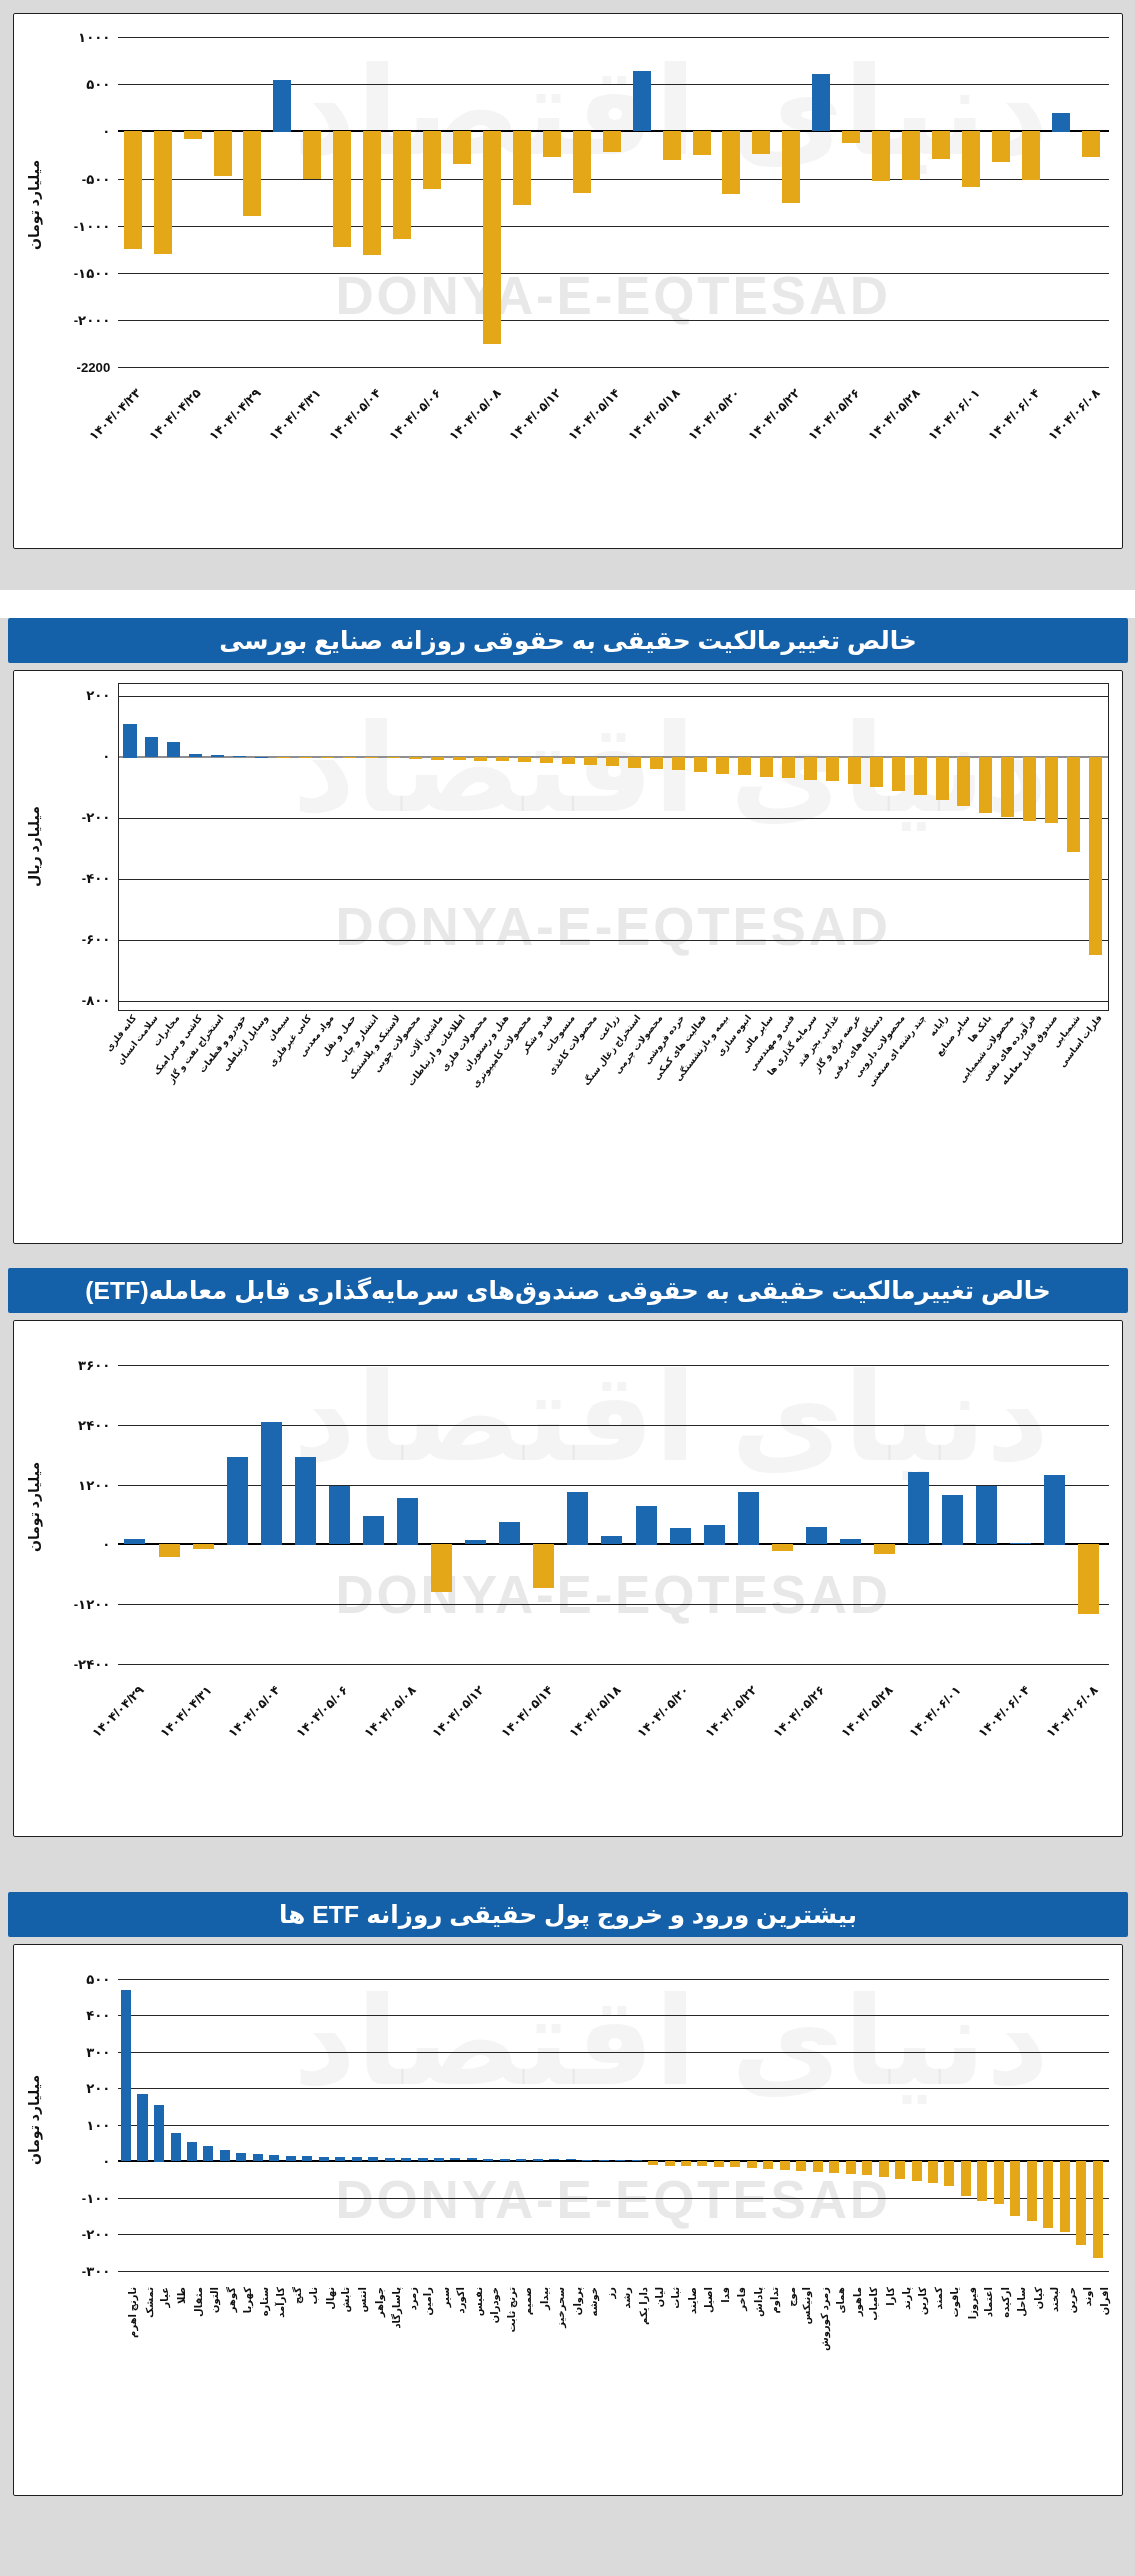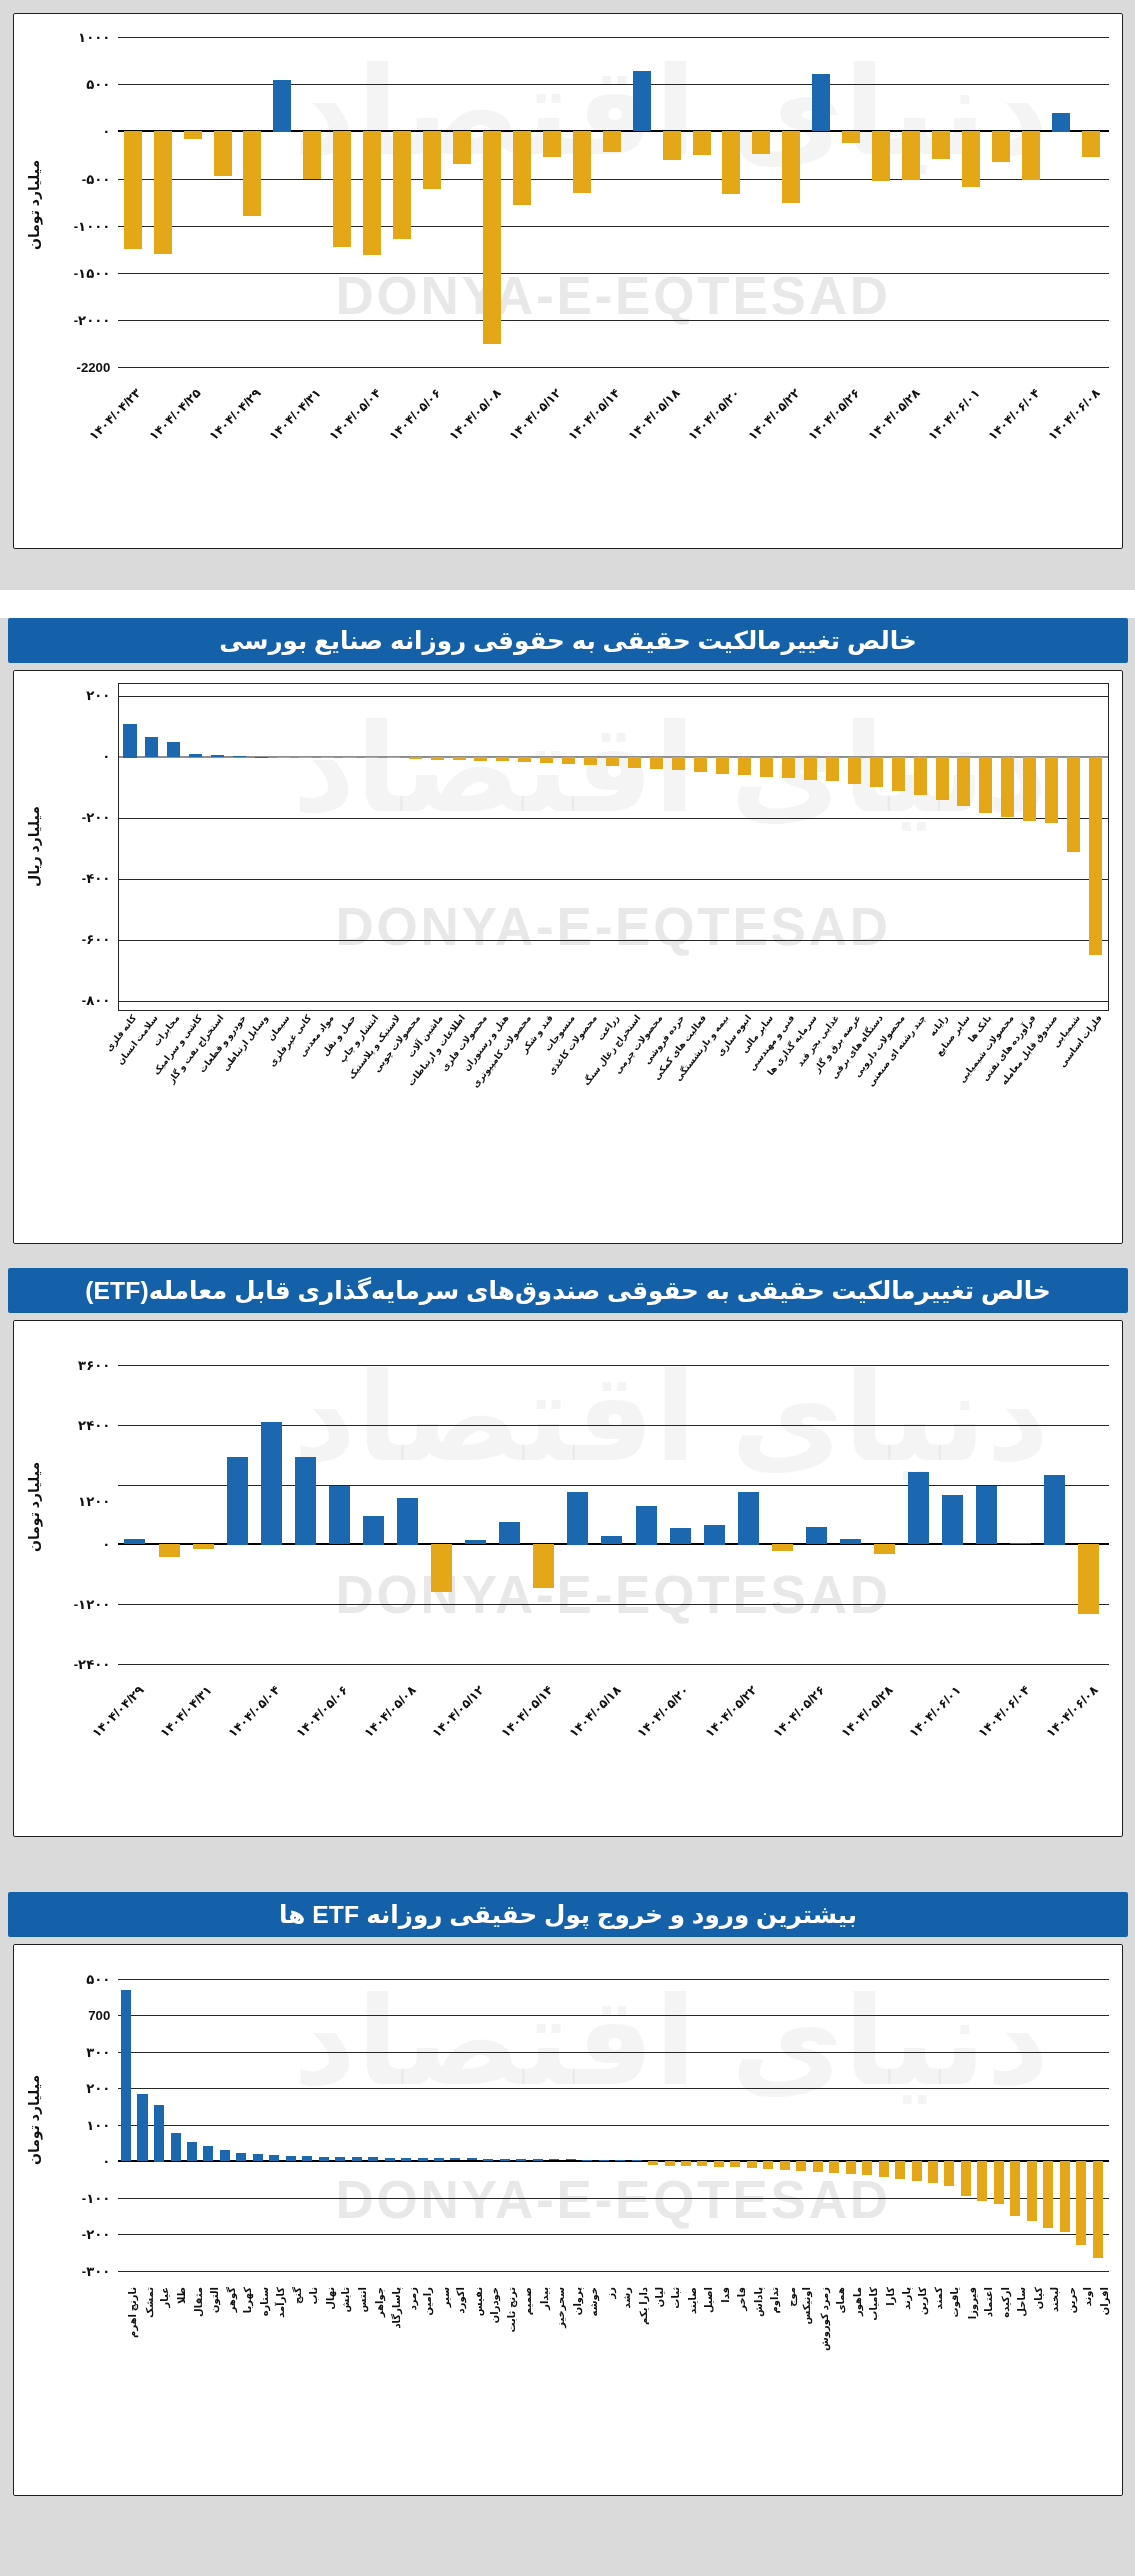--- a/index.html
+++ b/index.html
@@ -397,21 +397,21 @@
 <section style="margin-top:24px;">
   <div class="hdr hdr-bg" style="background: rgb(21, 97, 169);">
     <h2>خالص تغییرمالکیت حقیقی به حقوقی صندوق‌های سرمایه‌گذاری قابل معامله(ETF)</h2>
   </div>
   <div class="box" style="height:503px;">
     <div class="chart-row">
       <div class="ylab">میلیارد تومان</div>
       <div class="gutter" style="height:348px;">
           <div class="ytick" style="top: 32px;">۳۶۰۰</div>
           <div class="ytick" style="top: 92px;">۲۴۰۰</div>
-          <div class="ytick" style="top: 152px; margin-top: 16px;">۱۲۰۰</div>
+          <div class="ytick" style="top: 152px;">۱۲۰۰</div>
           <div class="ytick" style="top: 211px;">۰</div>
           <div class="ytick" style="top: 271px;">-۱۲۰۰</div>
           <div class="ytick" style="top: 331px;">-۲۴۰۰</div>
         </div>
       <div class="plot" style="height:348px;">
         <div class="wm-fa">دنیای اقتصاد</div>
         <div class="wm">DONYA-E-EQTESAD</div>
       <div class="grid" style="top: 32px;"></div>
           <div class="grid" style="top: 92px;"></div>
           <div class="grid" style="top: 152px;"></div>
@@ -501,21 +501,21 @@
 
 <section style="margin-top:55px;">
   <div class="hdr hdr-bg" style="background: rgb(21, 97, 169);">
     <h2>بیشترین ورود و خروج پول حقیقی روزانه ETF ها</h2>
   </div>
   <div class="box" style="height:538px;">
     <div class="chart-row">
       <div class="ylab">میلیارد تومان</div>
       <div class="gutter" style="height:326px;">
           <div class="ytick" style="top: 22px;">۵۰۰</div>
-          <div class="ytick" style="top: 58px;">700</div>
+          <div class="ytick" style="top: 58px;">۴۰۰</div>
           <div class="ytick" style="top: 95px;">۳۰۰</div>
           <div class="ytick" style="top: 131px;">۲۰۰</div>
           <div class="ytick" style="top: 168px;">۱۰۰</div>
           <div class="ytick" style="top: 204px;">۰</div>
           <div class="ytick" style="top: 241px;">-۱۰۰</div>
           <div class="ytick" style="top: 277px;">-۲۰۰</div>
           <div class="ytick" style="top: 314px;">-۳۰۰</div>
         </div>
       <div class="plot" style="height:326px;">
         <div class="wm-fa">دنیای اقتصاد</div>

